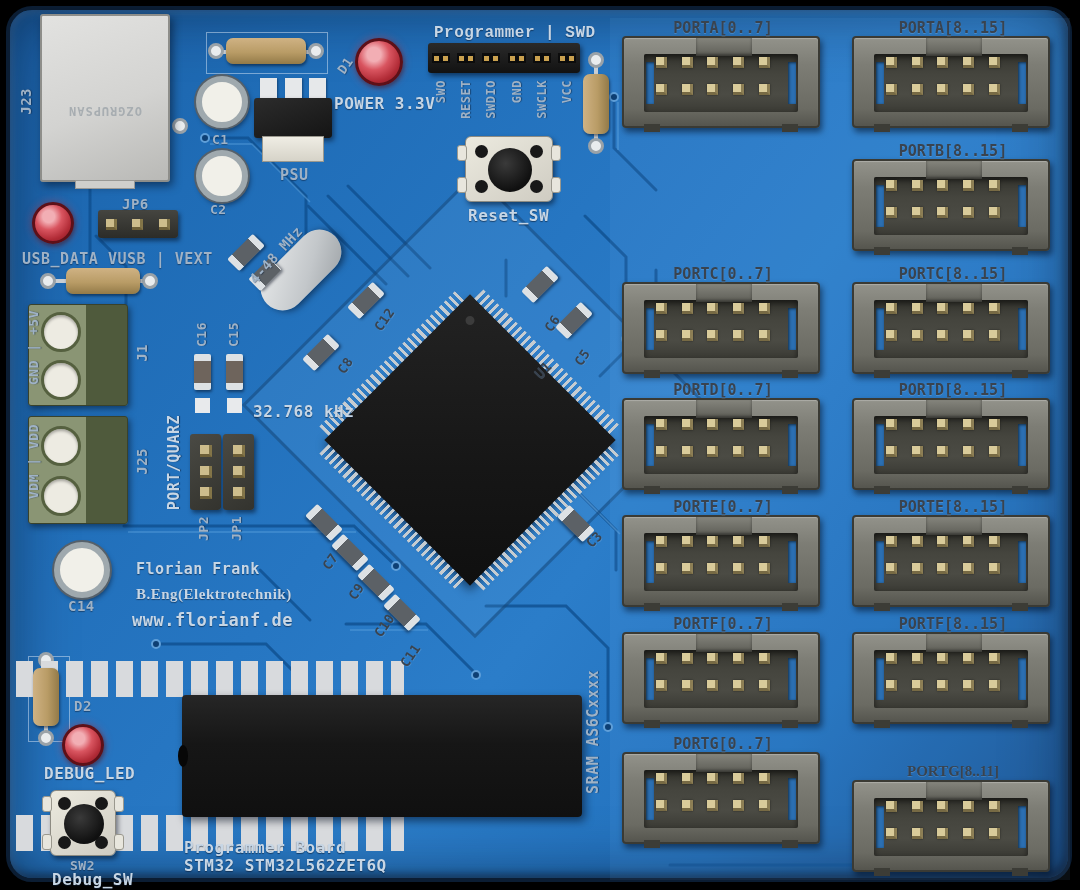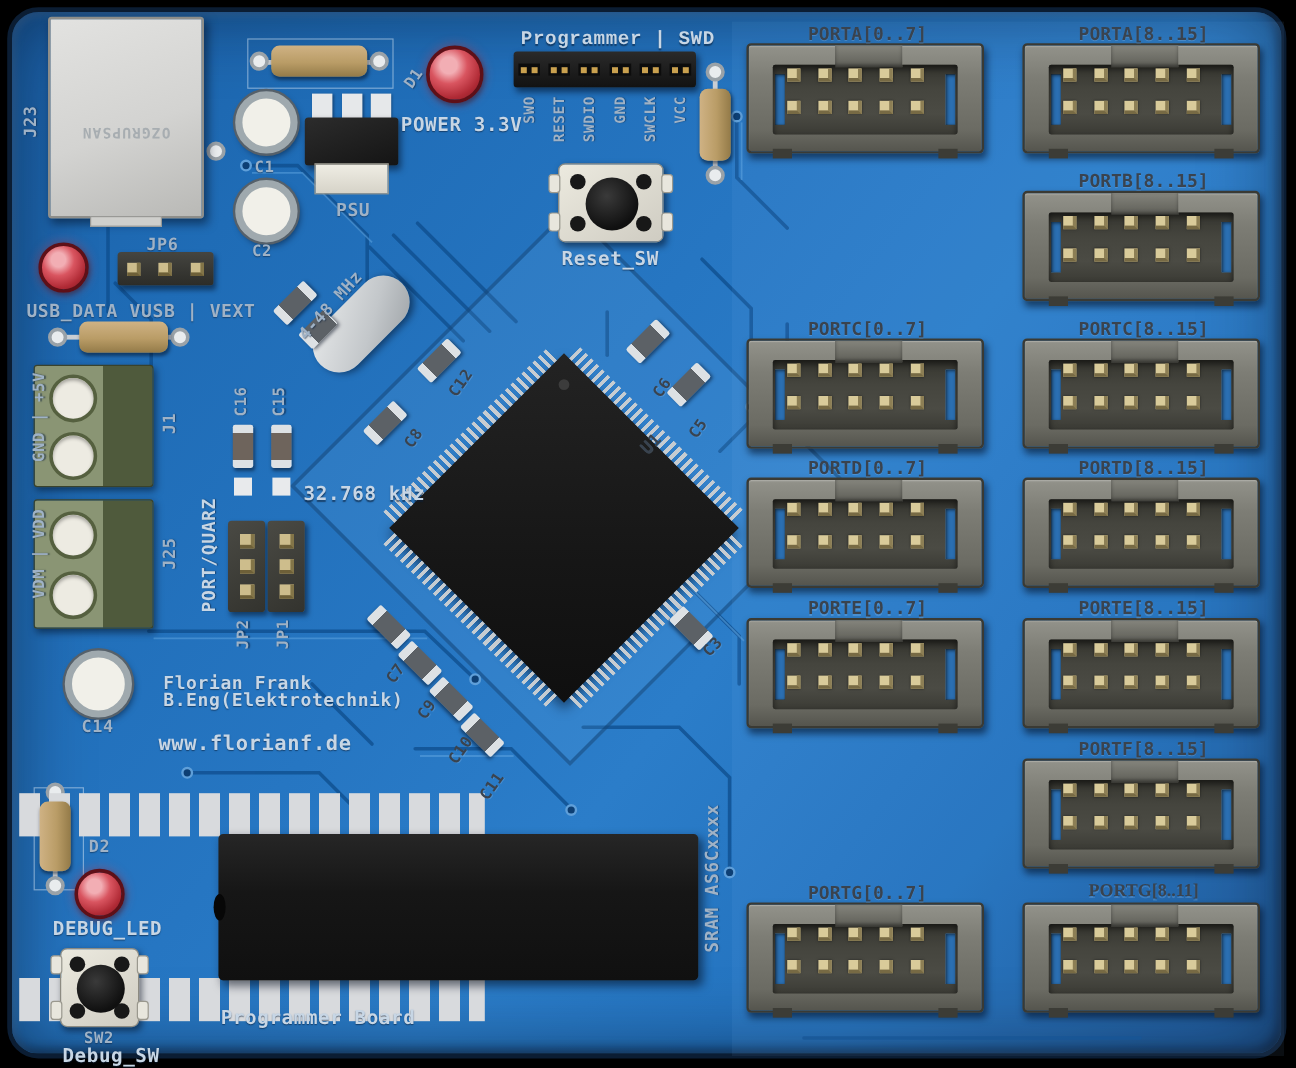--- a/index.html
+++ b/index.html
@@ -299,21 +299,21 @@
     <div class="term" style="left:18px;top:406px;height:108px;">
       <div class="hole" style="top:9px;"></div>
       <div class="hole" style="top:59px;"></div>
     </div>
     <span class="silk silk-p t14 vup" style="left:124px;top:438px;">J25</span>
 
     <div class="ecap" style="left:44px;top:532px;width:56px;height:56px;"></div>
     <span class="silk silk-p t14" style="left:58px;top:588px;">C14</span>
 
     <span class="silk silk-w t15" style="left:126px;top:550px;">Florian Frank</span>
-    <span class="silk silk-w t15" style="left:126px;top:564px;">B.Eng(Elektrotechnik)</span>
+    <span class="silk silk-w t15" style="left:126px;top:576px;font-family:Liberation Serif, serif;">B.Eng(Elektrotechnik)</span>
     <span class="silk silk-w t17" style="left:122px;top:600px;">www.florianf.de</span>
 
     <div class="silkbox" style="left:18px;top:646px;width:42px;height:86px;"></div>
     <div class="lead" style="left:34px;top:650px;width:4px;height:84px;"></div>
     <span class="pad" style="left:28px;top:642px;"></span>
     <span class="pad" style="left:28px;top:720px;"></span>
     <div class="res-v" style="left:23px;top:658px;height:58px;"></div>
     <span class="silk silk-p t14" style="left:64px;top:688px;">D2</span>
     <div class="led" style="left:52px;top:714px;width:42px;height:42px;"></div>
     <span class="silk silk-w t16" style="left:34px;top:754px;">DEBUG_LED</span>
@@ -332,20 +332,21 @@
     <span class="silk silk-w t16" style="left:42px;top:860px;">Debug_SW</span>
 
     <div class="dip-pins top"></div>
     <div class="dip-pins bot"></div>
     <div class="dip">
       <div class="dip-notch"></div>
     </div>
     <span class="silk silk-p t15 vup" style="left:574px;top:660px;">SRAM AS6Cxxxx</span>
 
     <span class="silk silk-w t16" style="left:174px;top:828px;">Programmer Board</span>
+    <span class="silk silk-w t16" style="left:174px;top:846px;">STM32 STM32L562ZET6Q</span>
 
     <div class="idc" style="left:612px;top:26px;">
         <span class="idc-label silk-d">PORTA[0..7]</span>
         <div class="idc-cavity"></div>
         <div class="idc-notch"></div>
         <div class="idc-slot" style="left:22px;"></div>
         <div class="idc-slot" style="right:22px;"></div>
         <div class="idc-pins">
           <div class="gpin"></div>
           <div class="gpin"></div>
@@ -522,20 +523,41 @@
           <div class="gpin"></div>
           <div class="gpin"></div>
           <div class="gpin"></div>
           <div class="gpin"></div>
           <div class="gpin"></div>
           <div class="gpin"></div>
         </div>
         <div class="idc-foot" style="left:20px;"></div>
         <div class="idc-foot" style="right:20px;"></div>
       </div>
+    <div class="idc" style="left:612px;top:622px;">
+        <span class="idc-label silk-d">PORTF[0..7]</span>
+        <div class="idc-cavity"></div>
+        <div class="idc-notch"></div>
+        <div class="idc-slot" style="left:22px;"></div>
+        <div class="idc-slot" style="right:22px;"></div>
+        <div class="idc-pins">
+          <div class="gpin"></div>
+          <div class="gpin"></div>
+          <div class="gpin"></div>
+          <div class="gpin"></div>
+          <div class="gpin"></div>
+          <div class="gpin"></div>
+          <div class="gpin"></div>
+          <div class="gpin"></div>
+          <div class="gpin"></div>
+          <div class="gpin"></div>
+        </div>
+        <div class="idc-foot" style="left:20px;"></div>
+        <div class="idc-foot" style="right:20px;"></div>
+      </div>
     <div class="idc" style="left:842px;top:622px;">
         <span class="idc-label silk-d">PORTF[8..15]</span>
         <div class="idc-cavity"></div>
         <div class="idc-notch"></div>
         <div class="idc-slot" style="left:22px;"></div>
         <div class="idc-slot" style="right:22px;"></div>
         <div class="idc-pins">
           <div class="gpin"></div>
           <div class="gpin"></div>
           <div class="gpin"></div>
@@ -564,21 +586,21 @@
           <div class="gpin"></div>
           <div class="gpin"></div>
           <div class="gpin"></div>
           <div class="gpin"></div>
           <div class="gpin"></div>
           <div class="gpin"></div>
         </div>
         <div class="idc-foot" style="left:20px;"></div>
         <div class="idc-foot" style="right:20px;"></div>
       </div>
-    <div class="idc" style="left:842px;top:742px;font-family:Liberation Serif, serif;">
+    <div class="idc" style="left:842px;top:770px;font-family:Liberation Serif, serif;">
         <span class="idc-label silk-d">PORTG[8..11]</span>
         <div class="idc-cavity"></div>
         <div class="idc-notch"></div>
         <div class="idc-slot" style="left:22px;"></div>
         <div class="idc-slot" style="right:22px;"></div>
         <div class="idc-pins">
           <div class="gpin"></div>
           <div class="gpin"></div>
           <div class="gpin"></div>
           <div class="gpin"></div>

